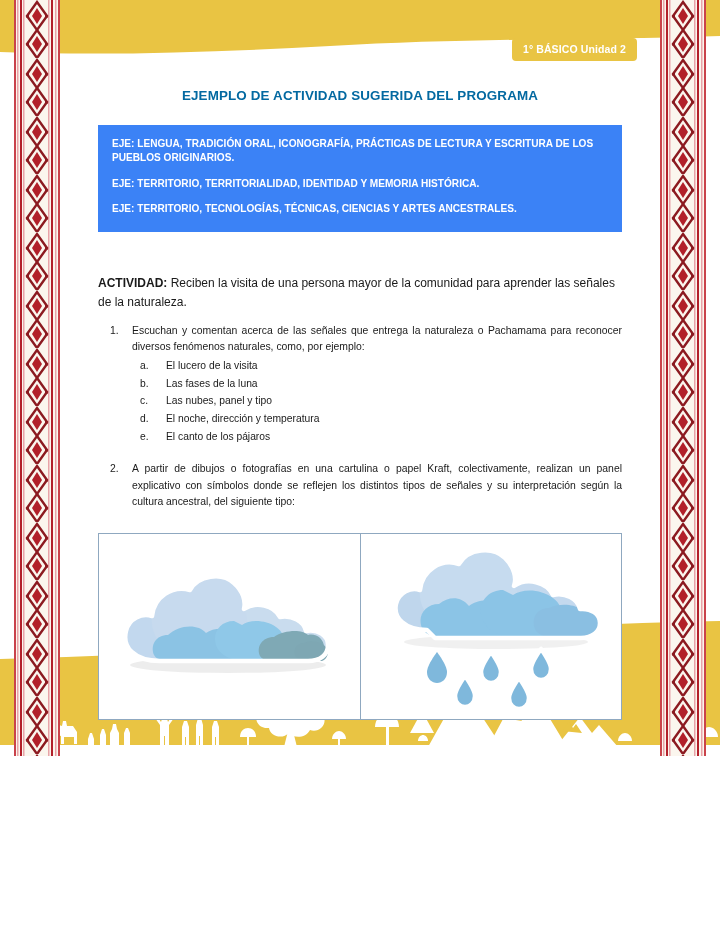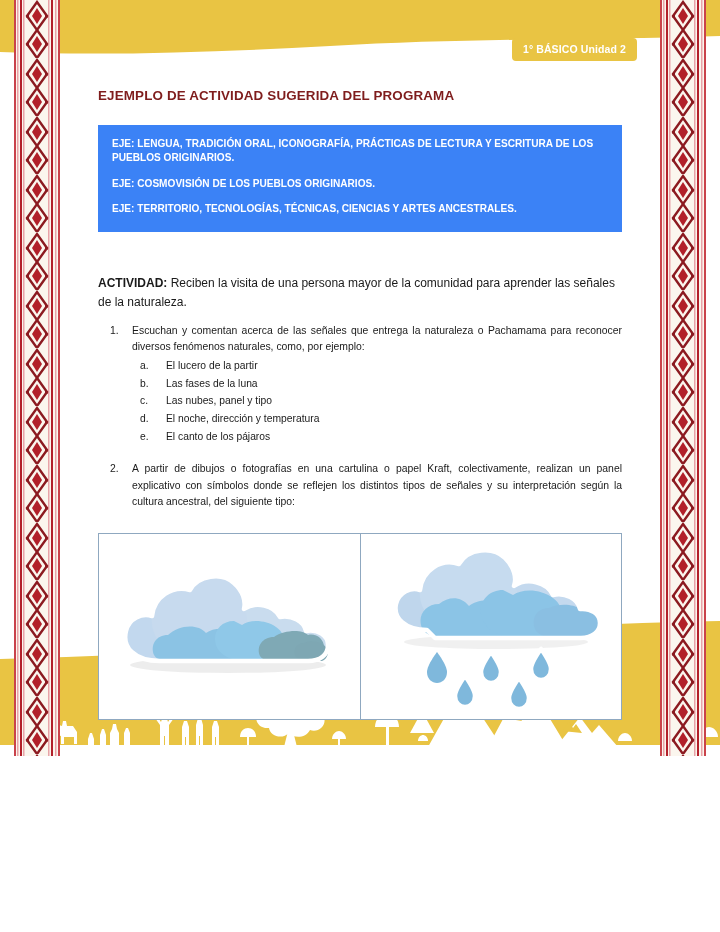--- a/index.html
+++ b/index.html
@@ -34,21 +34,21 @@
   .side-border.right{left:660px;}
   .side-border .weave{position:absolute;top:0;left:0;width:46px;height:932px;}
 
   
   .bottom-band{position:absolute;left:0;bottom:0;width:720px;height:135px;z-index:2;overflow:hidden;}
 
   
   .content{position:absolute;left:98px;top:0;width:524px;z-index:6;}
 
   .doc-title{
-    font-size:13.4px;font-weight:bold;color:#7f1d1d;
+    text-align:center;font-size:13.4px;font-weight:bold;color:#0369a1;
     margin:0;padding-top:88px;letter-spacing:.15px;
   }
 
   .eje-box{
     margin-top:22px;background:#3b82f6;color:#ffffff;
     padding:12px 14px 14px 14px;
     box-sizing:border-box;width:524px;
   }
   .eje-line{font-size:10.1px;font-weight:bold;line-height:1.42;margin:0 0 11px 0;}
   .eje-line:last-child{margin-bottom:2px;}
@@ -194,35 +194,35 @@
       </g>
     </svg>
   </div>
 
   <div class="content">
 
     <h1 class="doc-title">EJEMPLO DE ACTIVIDAD SUGERIDA DEL PROGRAMA</h1>
 
     <div class="eje-box">
       <p class="eje-line">EJE: LENGUA, TRADICIÓN ORAL, ICONOGRAFÍA, PRÁCTICAS DE LECTURA Y ESCRITURA DE LOS PUEBLOS ORIGINARIOS.</p>
-      <p class="eje-line">EJE: COSMOVISIÓN DE LOS PUEBLOS ORIGINARIOS.</p>
+      <p class="eje-line">EJE: TERRITORIO, TERRITORIALIDAD, IDENTIDAD Y MEMORIA HISTÓRICA.</p>
       <p class="eje-line">EJE: TERRITORIO, TECNOLOGÍAS, TÉCNICAS, CIENCIAS Y ARTES ANCESTRALES.</p>
     </div>
 
     <p class="activity">
       <b>ACTIVIDAD:</b><span> Reciben la visita de una persona mayor de la comunidad para aprender las señales de la naturaleza.</span>
     </p>
 
 
     <ol class="numlist">
       <li>
         <span class="num">1.</span><span>Escuchan y comentan acerca de las señales que entrega la naturaleza o </span><b>Pachamama</b><span> para reconocer diversos fenómenos naturales, como, por ejemplo:</span>
 
         <ul class="alphalist">
-          <li><span class="alpha">a.</span><span>El lucero de la partir</span></li>
+          <li><span class="alpha">a.</span><span>El lucero de la visita</span></li>
           <li><span class="alpha">b.</span><span>Las fases de la luna</span></li>
           <li><span class="alpha">c.</span><span>Las nubes, panel y tipo</span></li>
           <li><span class="alpha">d.</span><span>El noche, dirección y temperatura</span></li>
           <li><span class="alpha">e.</span><span>El canto de los pájaros</span></li>
         </ul>
       </li>
 
       <li class="item2">
         <span class="num">2.</span><span>A partir de dibujos o fotografías en una cartulina o papel Kraft, colectivamente, realizan un panel explicativo con símbolos donde se reflejen los distintos tipos de señales y su interpretación según la cultura ancestral, del siguiente tipo:</span>
       </li>

